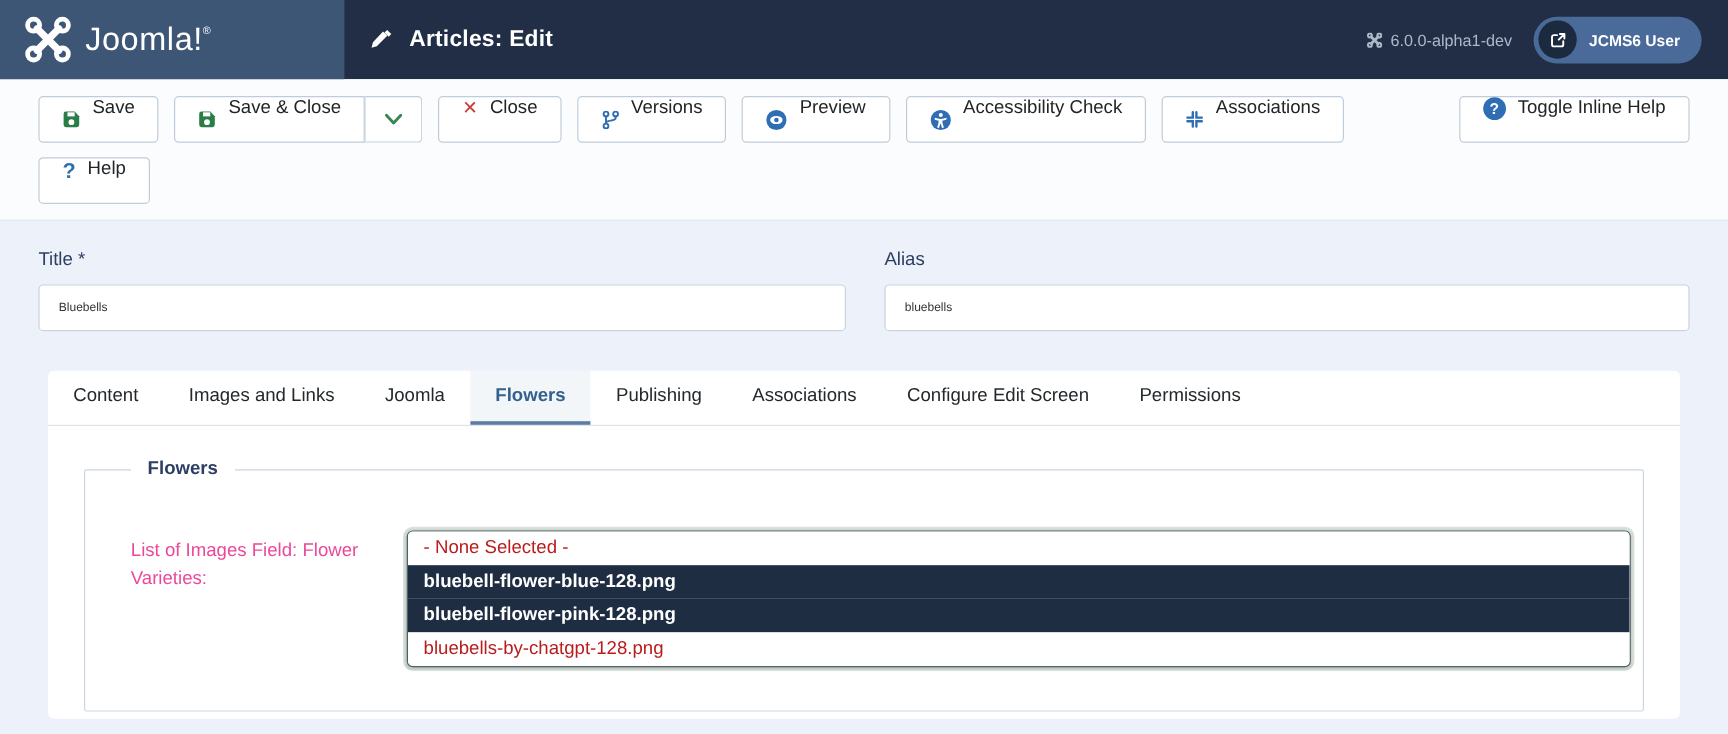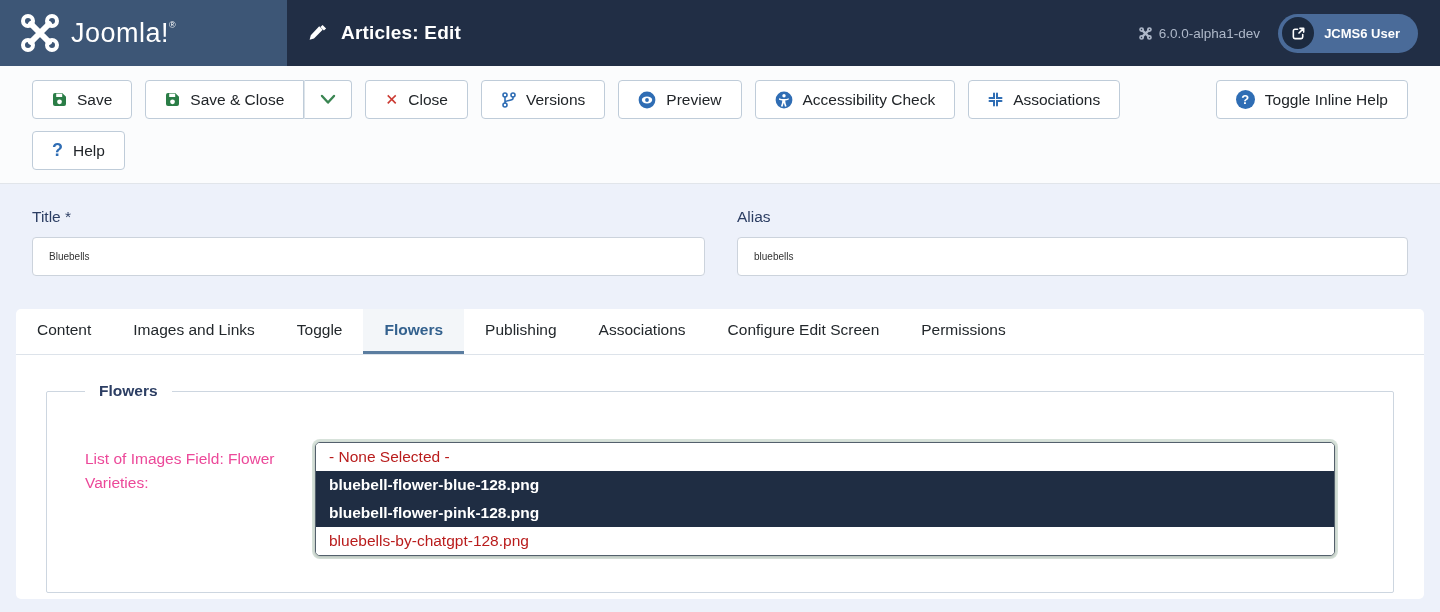--- a/index.html
+++ b/index.html
@@ -21,36 +21,36 @@
   .version { color:#aeb8c9; font-size:13.5px; display:flex; align-items:center; gap:7px; }
   .user-pill { background:#4a6b99; border-radius:20px; height:39px; display:flex; align-items:center; gap:10px; padding:3px 18px 3px 4px; border:none; cursor:pointer; }
   .user-pill .circ { width:32px; height:32px; border-radius:50%; background:#1c2a3f; display:flex; align-items:center; justify-content:center; }
   .user-pill .uname { color:#fff; font-size:13px; font-weight:700; }
   
   .toolbar { background:#fbfcfd; border-bottom:1px solid #e1e5ea; padding:14px 32px 13px; }
   .tb-row { display:flex; gap:13px; align-items:center; }
   .tb-row + .tb-row { margin-top:12px; }
   .btn {
     background:#fff; border:1px solid #bfccd9; border-radius:4px; height:39px;
-    display:inline-flex; align-items:center; gap:10px; padding:0 19px;
+    display:inline-flex; gap:10px; padding:0 19px;
     font-family:inherit; font-size:15.5px; color:#212529; cursor:pointer; white-space:nowrap;
   }
   .btn-group { display:inline-flex; }
   .btn-group .btn.main { border-radius:4px 0 0 4px; }
   .btn-group .btn.caret { border-radius:0 4px 4px 0; border-left:1px solid #dde4ea; width:48px; padding:0; justify-content:center; }
   .push-right { margin-left:auto; }
   .qmark-circle { width:19px; height:19px; border-radius:50%; background:#2f6db4; color:#fff; font-size:13px; font-weight:700; display:inline-flex; align-items:center; justify-content:center; }
   .qmark-plain { color:#2f6db4; font-size:18px; font-weight:700; }
   .x-red { color:#cb3a32; }
   
   .form-top { padding:24px 32px 0; display:grid; grid-template-columns:673px 1fr; column-gap:32px; }
   .fld-label { color:#2c3e63; font-size:15.5px; margin-bottom:11px; }
   .txt-input { width:100%; height:39px; border:1px solid #ccd3dc; border-radius:4px; background:#fff; padding:0 16px; font-family:inherit; font-size:10px; color:#333; }
   
-  .card { margin:33px 16px 0; background:#fff; border-radius:5px; padding-bottom:6px; }
+  .card { margin:33px 40px 0; background:#fff; border-radius:5px; padding-bottom:6px; }
   .tabs { display:flex; border-bottom:1px solid #dde3ea; }
   .tab { padding:12px 21px; font-size:15.5px; color:#23282c; cursor:pointer; border-bottom:3px solid transparent; }
   .tab.active { color:#33618e; font-weight:700; background:#f3f6f9; border-bottom-color:#5b7da0; }
   
   fieldset.flowers { border:1px solid #cdd6e0; border-radius:2px; margin:27px 30px 0; padding:30px 0 36px; }
   fieldset.flowers legend { margin-left:38px; padding:0 14px; color:#2c3e63; font-size:15.5px; font-weight:700; }
   .field-row { display:flex; margin-left:38px; margin-top:12px; }
   .list-label { width:230px; flex:0 0 auto; color:#ec4899; font-size:15.5px; line-height:1.55; padding-top:5px; }
   .listbox { width:1020px; border:1px solid #53606c; border-radius:5px; background:#fff; overflow:hidden;
              box-shadow:0 1px 3px rgba(0,0,0,.18), 0 0 0 3px rgba(140,172,148,.35); }
@@ -213,21 +213,21 @@
   <div>
     <div class="fld-label">Alias</div>
     <input class="txt-input" type="text" value="bluebells" style="">
   </div>
 </div>
 
 <div class="card">
   <div class="tabs">
     <div class="tab">Content</div>
     <div class="tab">Images and Links</div>
-    <div class="tab">Toggle</div>
+    <div class="tab">Joomla</div>
     <div class="tab active">Flowers</div>
     <div class="tab">Publishing</div>
     <div class="tab">Associations</div>
     <div class="tab">Configure Edit Screen</div>
     <div class="tab">Permissions</div>
   </div>
 
   <fieldset class="flowers">
     <legend>Flowers</legend>
     <div class="field-row">

